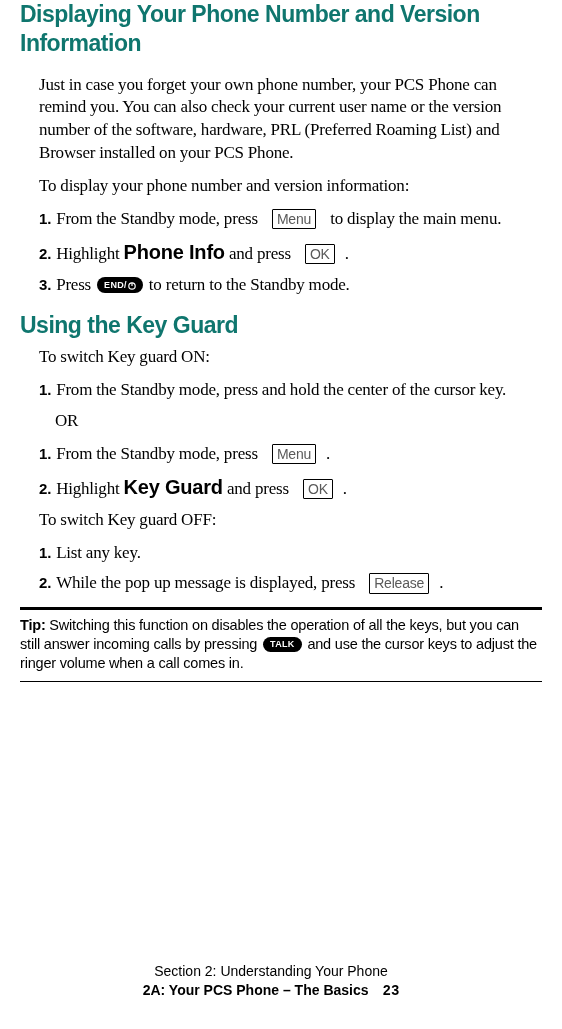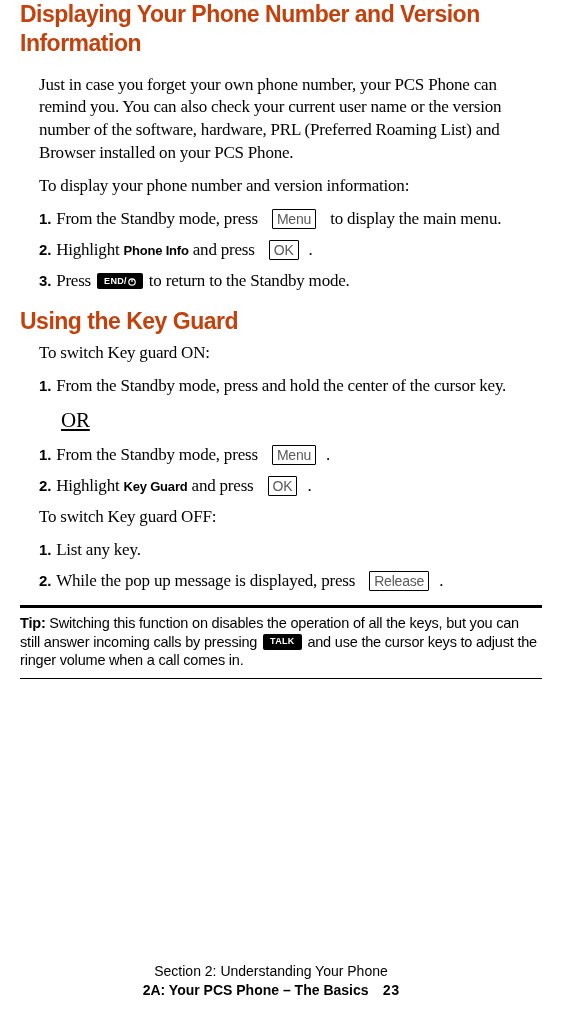--- a/index.html
+++ b/index.html
@@ -11,21 +11,21 @@
       width: 562px;
       height: 1029px;
       background: #fff;
       font-family: Georgia, 'Times New Roman', serif;
       padding: 0 20px;
       position: relative;
     }
     h1.section-heading {
       font-family: Arial, Helvetica, sans-serif;
       font-weight: bold;
-      color: #c2410c;
+      color: #0f766e;
       font-size: 23px;
       line-height: 1.25;
       letter-spacing: -0.5px;
       margin-bottom: 16px;
     }
     h1.section-heading.second {
       margin-top: 14px;
       margin-bottom: 6px;
     }
     .body-text {
@@ -50,29 +50,28 @@
       font-family: Arial, Helvetica, sans-serif;
       font-weight: bold;
       font-size: 15px;
       margin-right: 5px;
       flex-shrink: 0;
     }
     .step .step-text {
       flex: 1;
     }
     .or-text {
-      margin-left: 22px;
+      margin-left: 16px;
       margin-bottom: 8px;
-      font-size: 21px;
-      text-decoration: underline;
+      font-size: 17px;
     }
     .bold-inline {
       font-family: Arial, Helvetica, sans-serif;
       font-weight: bold;
-      font-size: 13px;
+      font-size: 20px;
     }
     .key-box {
       display: inline-block;
       border: 1px solid #000;
       padding: 0 4px;
       font-size: 14px;
       line-height: 1.3;
       vertical-align: baseline;
       font-family: Arial, Helvetica, sans-serif;
       color: #5a5a5a;
@@ -80,21 +79,21 @@
       border-radius: 1px;
     }
     .key-pill {
       display: inline-block;
       background: #000;
       color: #fff;
       font-family: Arial, Helvetica, sans-serif;
       font-weight: bold;
       font-size: 9px;
       padding: 2px 7px;
-      border-radius: 2px;
+      border-radius: 8px;
       vertical-align: middle;
       letter-spacing: 0.3px;
       margin: 0 2px;
       position: relative;
       top: -1px;
     }
     .tip-block {
       border-top: 3px solid #000;
       border-bottom: 1.5px solid #000;
       margin-top: 12px;

